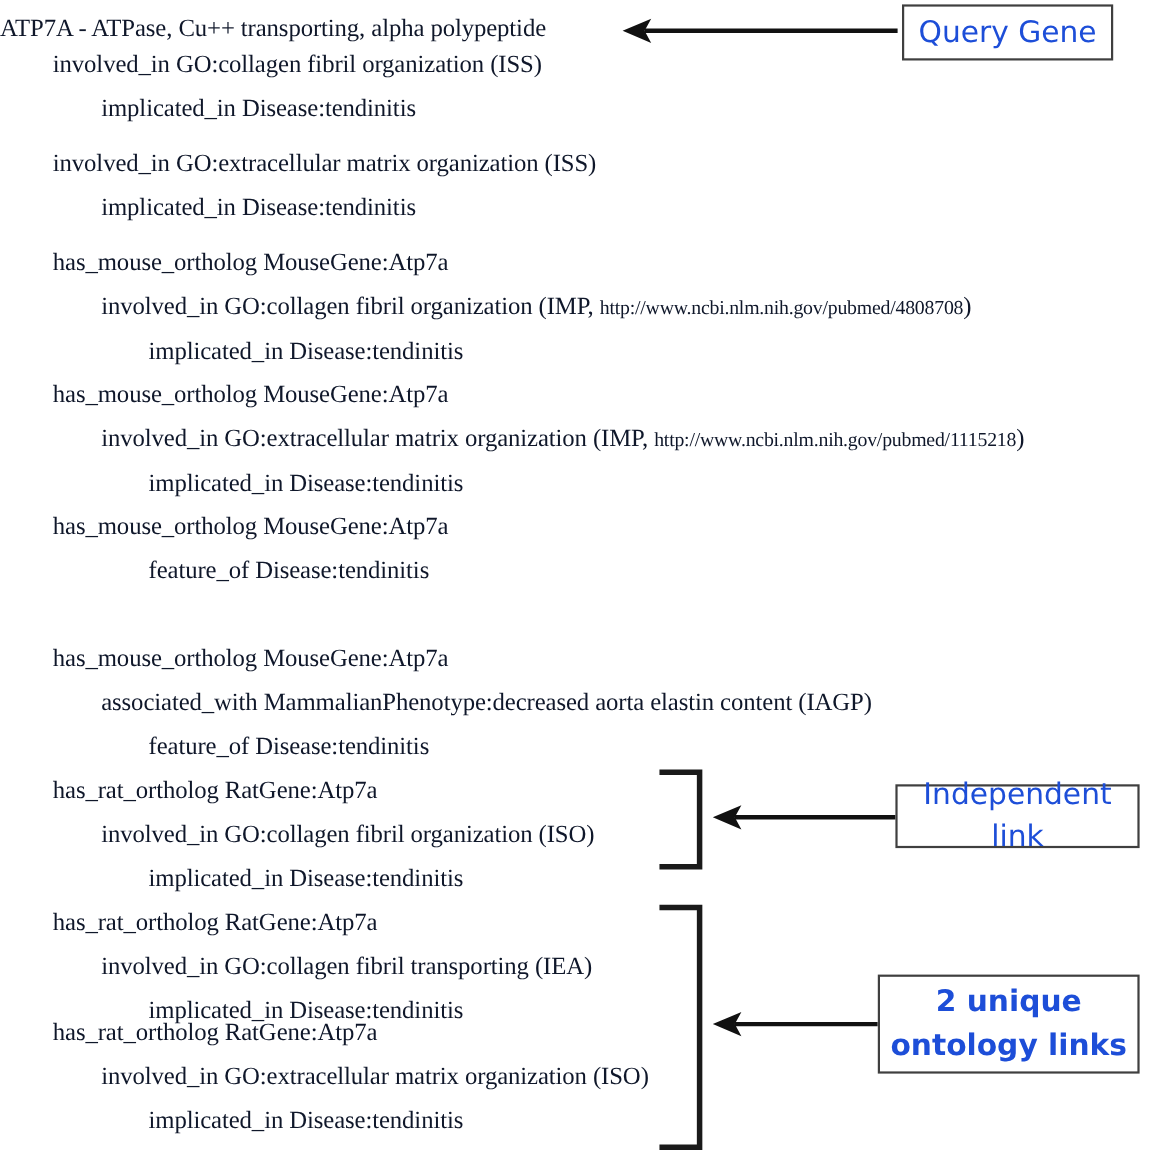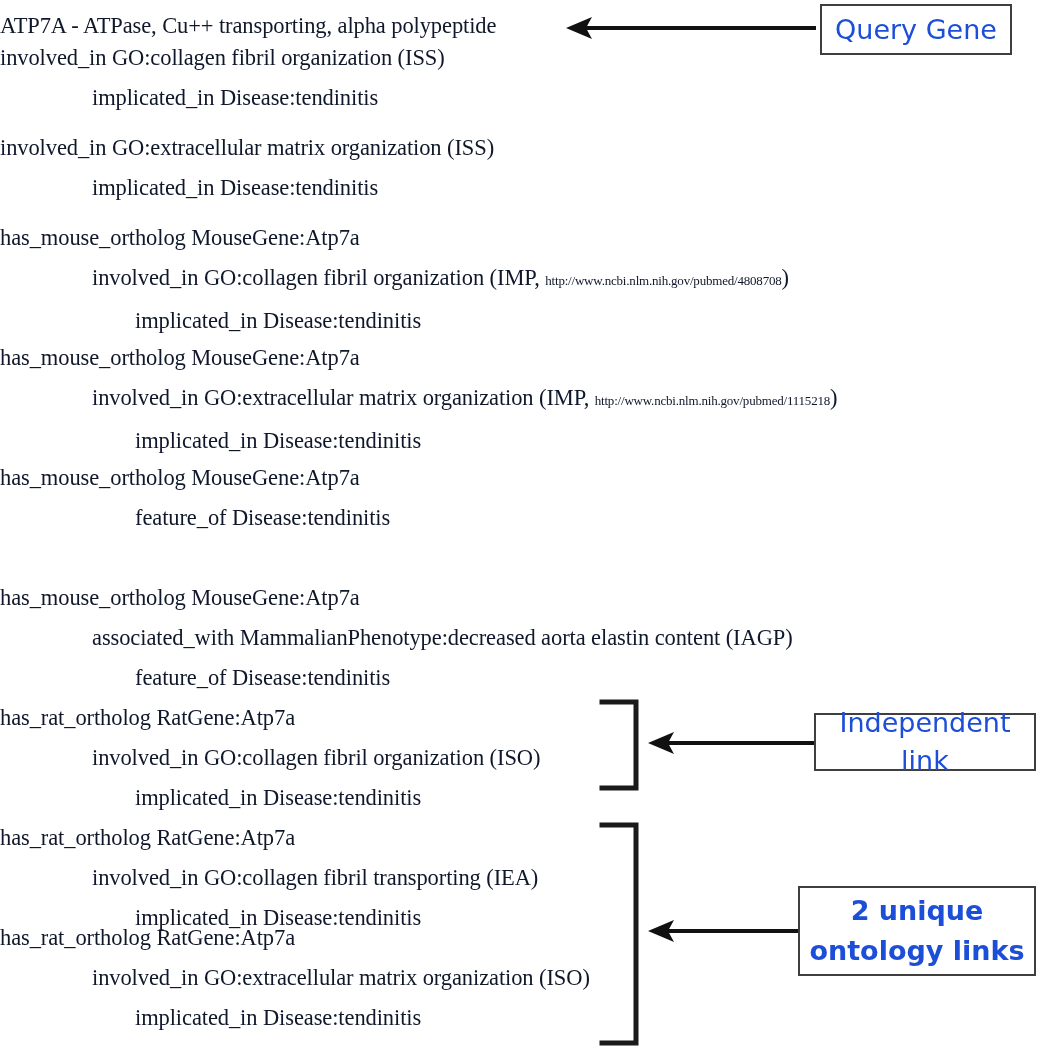--- a/index.html
+++ b/index.html
@@ -31,26 +31,26 @@
     width: 1050px;
   }
   .line {
     white-space: nowrap;
     font-size: 22.5px;
     line-height: 40px;
     letter-spacing: -0.1px;
     color: #0f172a;
   }
   .lvl0 { padding-left: 0px; }
-  .lvl1 { }
+  .lvl1 { padding-left: 48px; }
   .lvl2 { padding-left: 92px; }
   .lvl3 { padding-left: 135px; }
 
   .url {
-    font-size: 13px;
+    font-size: 18px;
     letter-spacing: -0.2px;
   }
 
   
   .callout {
     position: absolute;
     box-sizing: border-box;
     border: 2px solid #3f3f3f;
     background: #ffffff;
     font-family: "DejaVu Sans", "Liberation Sans", sans-serif;

